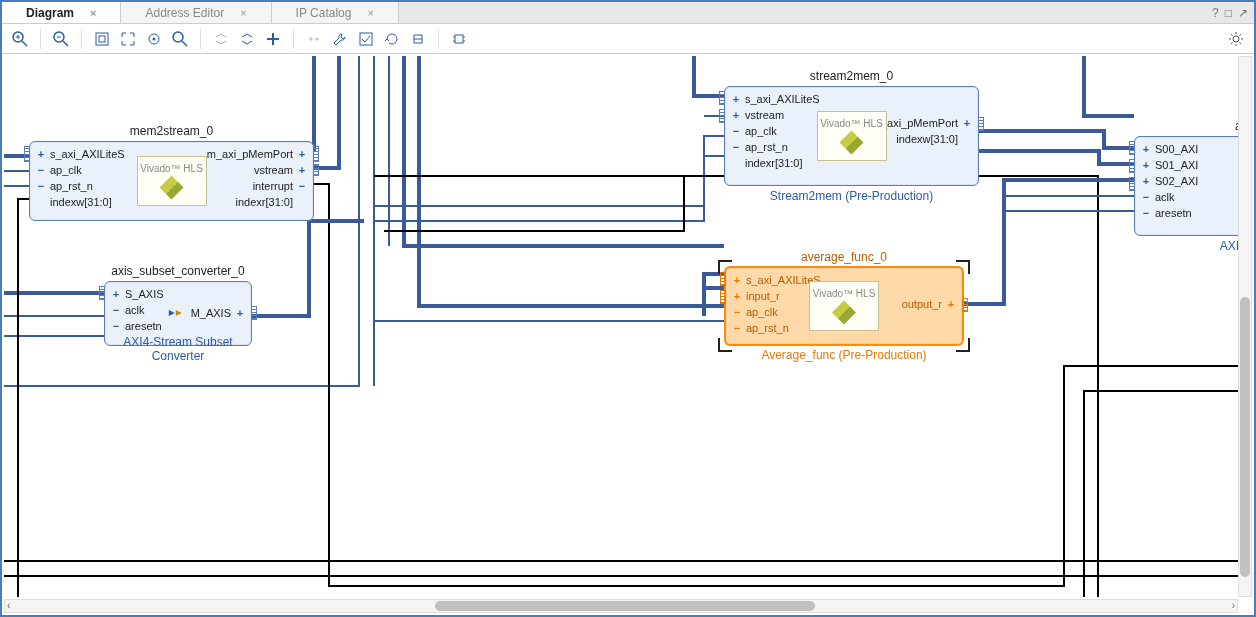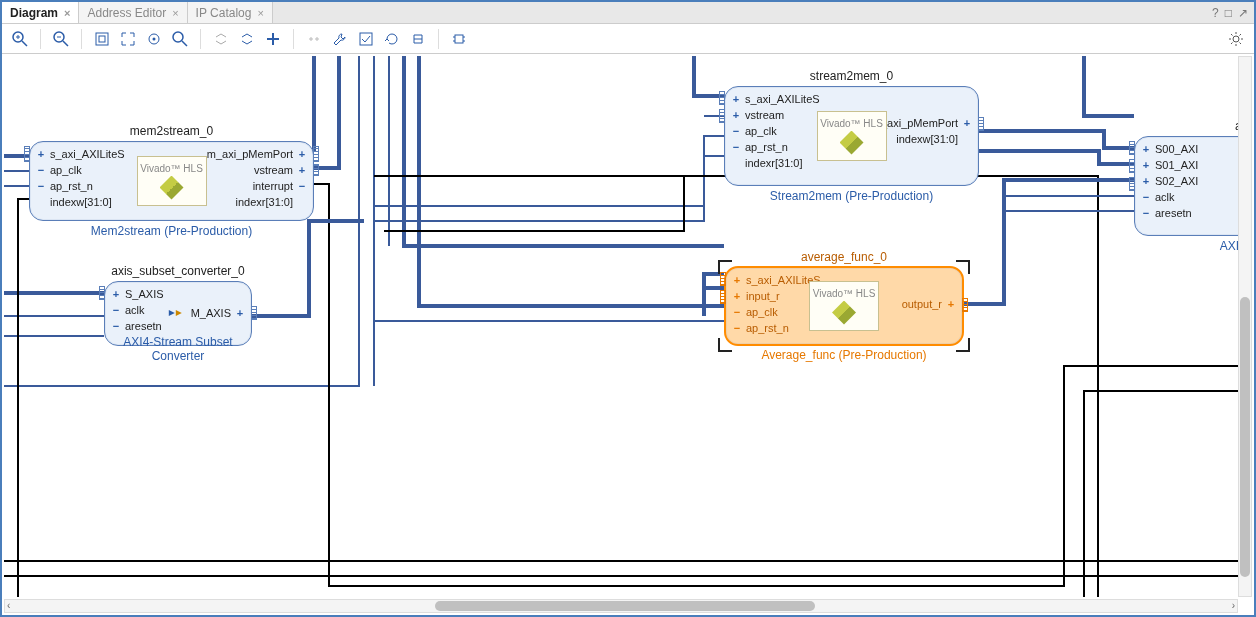--- a/index.html
+++ b/index.html
@@ -13,26 +13,26 @@
   }
   .tabs {
     height: 22px;
     background: #e8e8e8;
     border-bottom: 1px solid #ccc;
     display: flex;
     align-items: stretch;
     position: relative;
   }
   .tab {
-    padding: 3px 8px;
+    padding: 3px 24px;
     background: #f4f4f4;
     border-right: 1px solid #ccc;
     display: flex;
     align-items: center;
-    gap: 6px;
+    gap: 16px;
     color: #888;
     cursor: pointer;
   }
   .tab.active { background: #fff; color: #222; font-weight: bold; }
   .tab-close { color: #999; font-size: 11px; }
   .tab-right { margin-left: auto; display: flex; align-items: center; gap: 6px; padding-right: 6px; color: #777; }
   .toolbar {
     height: 30px;
     border-bottom: 1px solid #ccc;
     display: flex;
@@ -83,21 +83,21 @@
   .scroll-arrow { font-size: 10px; color: #666; position: absolute; }
 
   
   .wires { position: absolute; inset: 0; pointer-events: none; }
 
   
   .block {
     position: absolute;
     background: #eaf1fa;
     border: 1px solid #5a7eb8;
-    border-radius: 14px;
+    border-radius: 6px;
     box-shadow: 0 0 0 1px rgba(90,126,184,0.1) inset;
     text-decoration: underline;
   }
   .block.selected {
     background: #ffd9a8;
     border: 2px solid #ff8c00;
   }
   .sel-handle {
     position: absolute; width: 14px; height: 14px;
     border-top: 2px solid #222; border-left: 2px solid #222;
@@ -370,21 +370,20 @@
           </div>
         <div class="port">
             <span>indexr[31:0]</span>
             <span class="pmark">&nbsp;</span>
           </div>
       </div>
       <div class="hls-logo">
         <span>Vivado™ HLS</span>
         <div class="shape"></div>
       </div>
-      <div class="block-subtitle blue">Mem2stream (Pre-Production)</div>
       <div class="busrect" style="left:-6px;top:4px;width:6px;height:16px"></div>
       <div class="busrect" style="right:-6px;top:4px;width:6px;height:16px"></div>
       <div class="busrect" style="right:-6px;top:22px;width:6px;height:12px"></div>
     </div>
 
     <div class="block" style="left:100px; top:225px; width:148px; height:65px">
       <div class="block-title">axis_subset_converter_0</div>
       <div class="ports-left">
         <div class="port">
             <span class="pmark">+</span>

